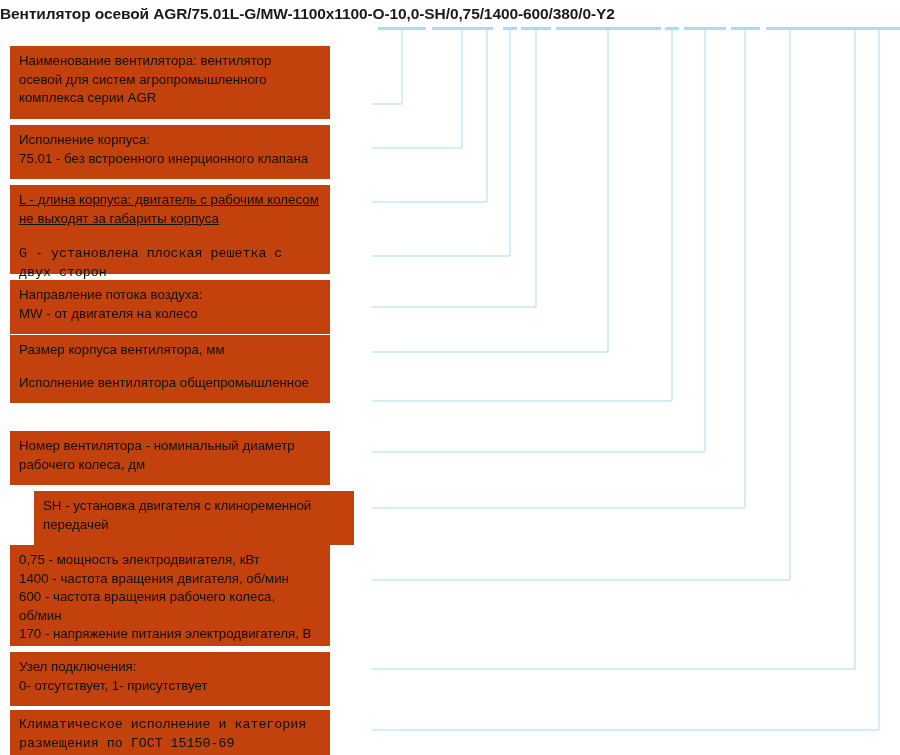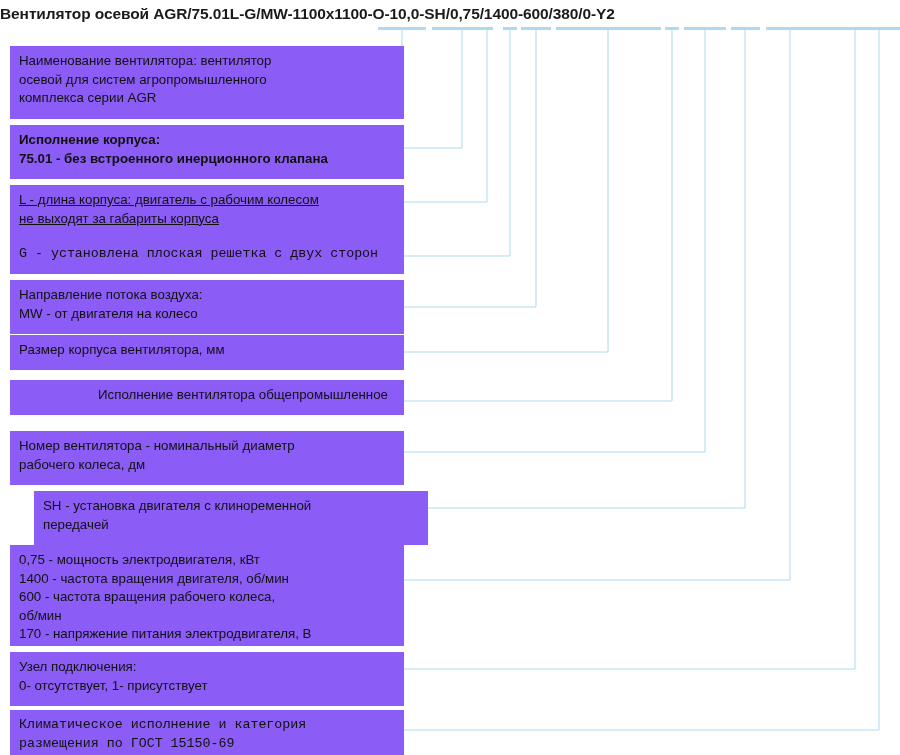--- a/index.html
+++ b/index.html
@@ -34,27 +34,27 @@
     position: absolute;
     left: 0;
     top: 0;
     width: 900px;
     height: 755px;
     pointer-events: none;
   }
   .box {
     position: absolute;
     left: 10px;
-    width: 394px;
+    width: 320px;
     box-sizing: border-box;
-    background: #8b5cf6;
+    background: #c2410c;
     color: #111111;
     font-size: 13.3px;
     line-height: 18.5px;
-    padding: 6px 16px 6px 9px;
+    padding: 6px 8px 6px 9px;
     white-space: pre-line;
   }
 </style>
 </head>
 <body>
 
 <div id="stage">
 
   <div id="title">Вентилятор осевой AGR/75.01L-G/MW-1100x1100-O-10,0-SH/0,75/1400-600/380/0-Y2</div>
 
@@ -98,29 +98,29 @@
         <line x1="855" y1="669" x2="372" y2="669" stroke="#aed9f2" stroke-width="1"></line>
         <line x1="879" y1="28.5" x2="879" y2="730" stroke="#aed9f2" stroke-width="1"></line>
         <line x1="879" y1="730" x2="372" y2="730" stroke="#aed9f2" stroke-width="1"></line>
       </g>
   </svg>
 
   <div id="boxes">
       <div class="box" style="top: 46px; height: 73px;">Наименование вентилятора: вентилятор
 осевой для систем агропромышленного
 комплекса серии AGR</div>
-      <div class="box" style="top: 125px; height: 54px; font-weight: bold;">Исполнение корпуса:
+      <div class="box" style="top: 125px; height: 54px;">Исполнение корпуса:
 75.01 - без встроенного инерционного клапана</div>
       <div class="box" style="top: 185px; height: 54px; text-decoration: underline;">L - длина корпуса: двигатель с рабочим колесом
 не выходят за габариты корпуса</div>
       <div class="box" style="top: 239px; height: 35px; font-family: Liberation Mono, monospace;">G - установлена плоская решетка с двух сторон</div>
       <div class="box" style="top: 280px; height: 54px;">Направление потока воздуха:
 MW - от двигателя на колесо</div>
       <div class="box" style="top: 335px; height: 35px;">Размер корпуса вентилятора, мм</div>
-      <div class="box" style="top: 380px; height: 35px; text-align: right;">Исполнение вентилятора общепромышленное</div>
+      <div class="box" style="top: 368px; height: 35px;">Исполнение вентилятора общепромышленное</div>
       <div class="box" style="top: 431px; height: 54px;">Номер вентилятора - номинальный диаметр
 рабочего колеса, дм</div>
       <div class="box" style="top: 491px; height: 54px; margin-left: 24px;">SH - установка двигателя с клиноременной
 передачей</div>
       <div class="box" style="top: 545px; height: 101px;">0,75 - мощность электродвигателя, кВт
 1400 - частота вращения двигателя, об/мин
 600 - частота вращения рабочего колеса,
 об/мин
 170 - напряжение питания электродвигателя, В</div>
       <div class="box" style="top: 652px; height: 54px;">Узел подключения:

